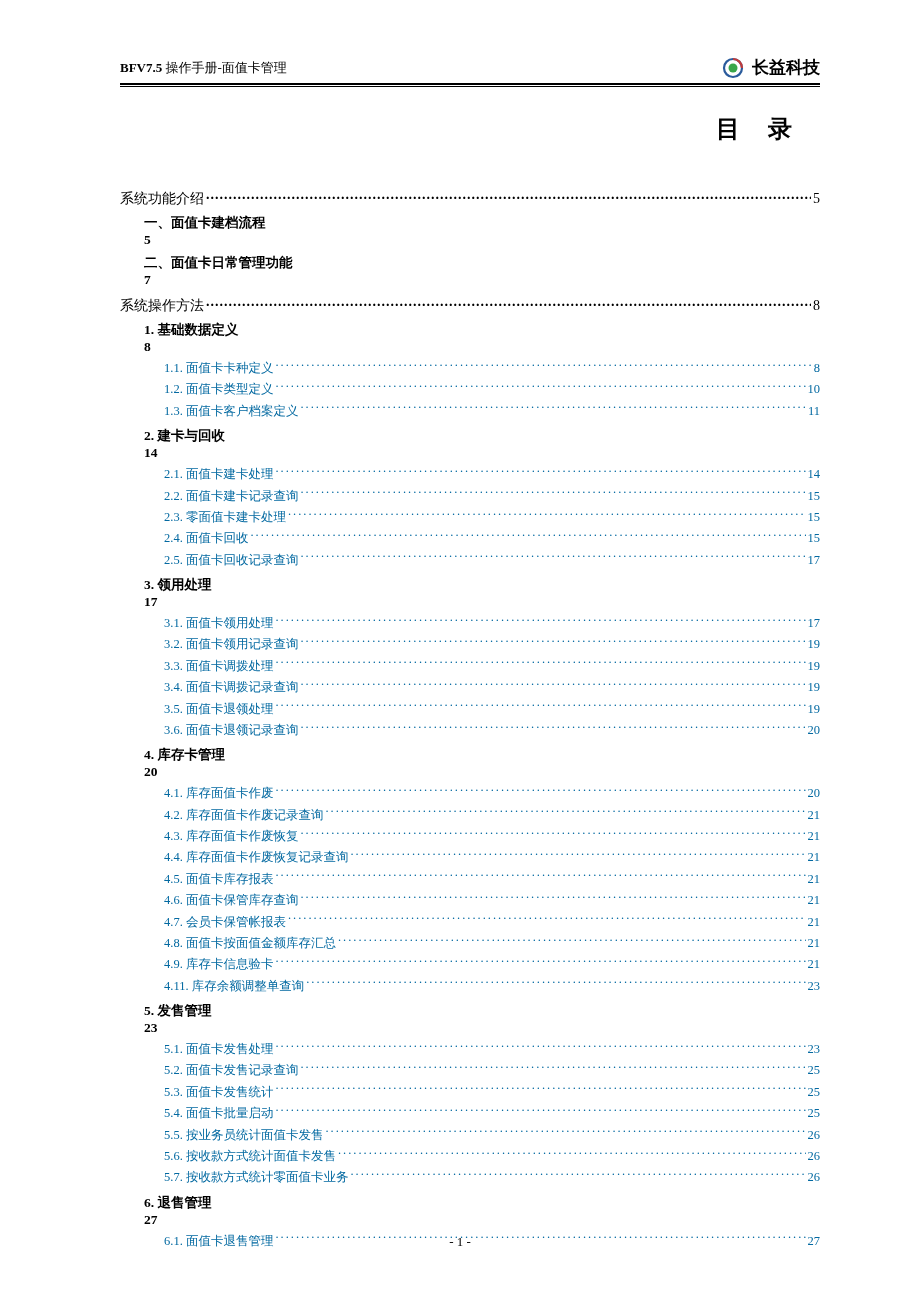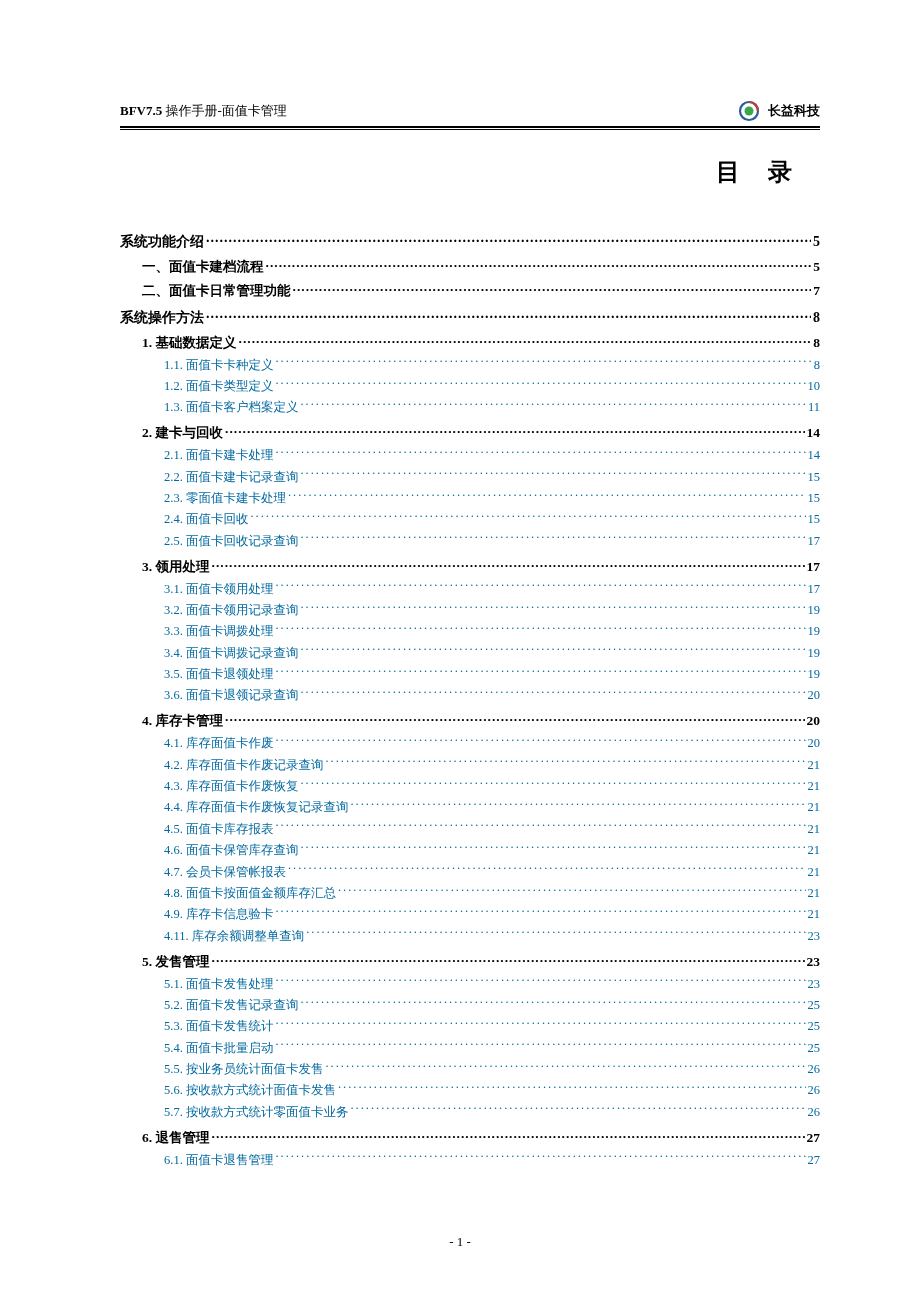--- a/index.html
+++ b/index.html
@@ -8,41 +8,40 @@
       box-sizing: border-box;
     }
     body {
       width: 920px;
       height: 1302px;
       background: #fff;
       font-family: "SimSun", "宋体", serif;
       position: relative;
     }
     .page {
-      padding: 92px 100px 0 120px;
-      margin-top: 8px;
+      padding: 56px 100px 0 120px;
     }
     .header-row {
       display: flex;
       justify-content: space-between;
       align-items: center;
       margin-bottom: 4px;
     }
     .header-left {
       font-size: 13px;
       color: #000;
     }
     .header-left b {
       font-weight: bold;
     }
     .header-right {
       display: flex;
       align-items: center;
       gap: 8px;
-      font-size: 13px;
+      font-size: 17px;
       font-weight: bold;
     }
     .logo {
       width: 22px;
       height: 22px;
     }
     .double-line {
       height: 4px;
       border-top: 2px solid #000;
       border-bottom: 1px solid #000;
@@ -59,31 +58,32 @@
       font-size: 13px;
     }
     .toc-row {
       display: flex;
       align-items: baseline;
       white-space: nowrap;
       overflow: hidden;
       margin-bottom: 4px;
     }
     .level-0 {
-      font-weight: bold;
+      font-weight: normal;
       font-size: 14px;
       margin-top: 8px;
       margin-bottom: 6px;
     }
     .level-1 {
       font-weight: bold;
       font-size: 13.5px;
       margin-left: 22px;
       margin-top: 6px;
       margin-bottom: 4px;
+      flex-direction: column;
     }
     .level-2 {
       font-weight: normal;
       font-size: 12.5px;
       margin-left: 44px;
       color: #0369a1;
       line-height: 1.55;
       margin-bottom: 2px;
     }
     .toc-label {

